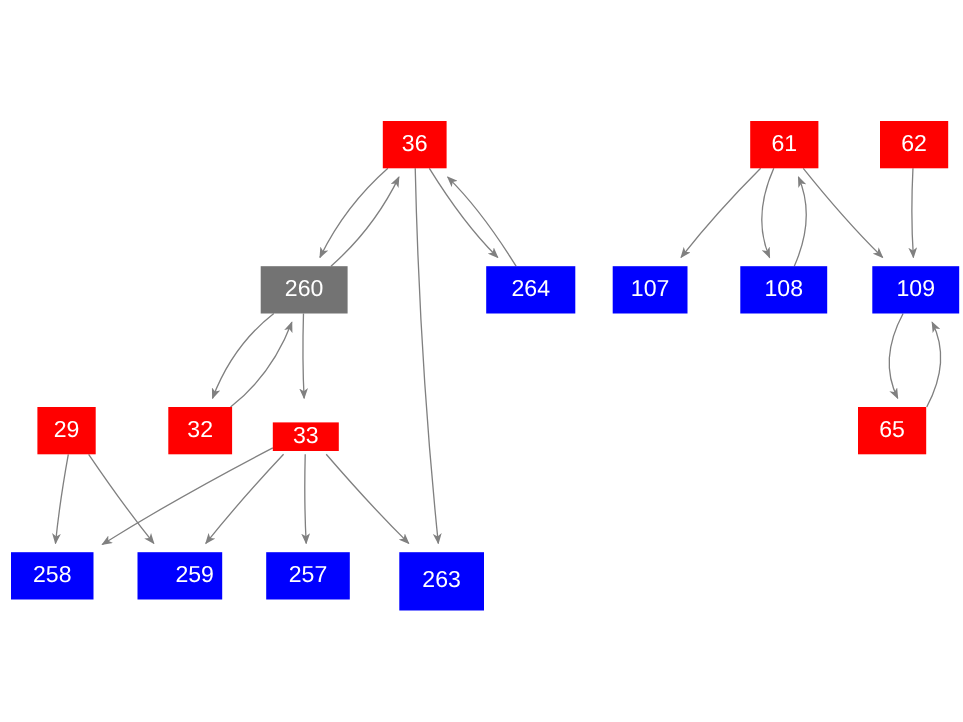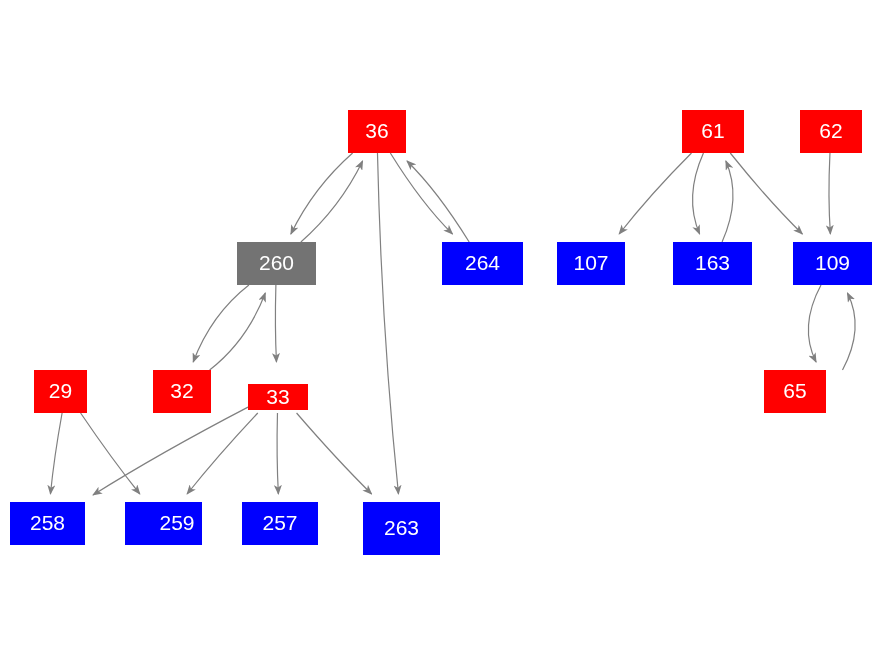--- a/index.html
+++ b/index.html
@@ -89,35 +89,35 @@
       <div class="graph-node" style="left: 237px; top: 242px; width: 79px; height: 43px; background: #737373;">
         <span class="node-label">260</span>
       </div>
       <div class="graph-node" style="left: 442px; top: 242px; width: 81px; height: 43px; background: rgb(0, 0, 255);">
         <span class="node-label">264</span>
       </div>
       <div class="graph-node" style="left: 557px; top: 242px; width: 68px; height: 43px; background: rgb(0, 0, 255);">
         <span class="node-label">107</span>
       </div>
       <div class="graph-node" style="left: 673px; top: 242px; width: 79px; height: 43px; background: rgb(0, 0, 255);">
-        <span class="node-label">163</span>
+        <span class="node-label">108</span>
       </div>
       <div class="graph-node" style="left: 793px; top: 242px; width: 79px; height: 43px; background: rgb(0, 0, 255);">
         <span class="node-label">109</span>
       </div>
       <div class="graph-node" style="left: 34px; top: 370px; width: 53px; height: 43px; background: rgb(255, 0, 0);">
         <span class="node-label">29</span>
       </div>
       <div class="graph-node" style="left: 153px; top: 370px; width: 58px; height: 43px; background: rgb(255, 0, 0);">
         <span class="node-label">32</span>
       </div>
       <div class="graph-node" style="left: 248px; top: 384px; width: 60px; height: 26px; background: rgb(255, 0, 0);">
         <span class="node-label">33</span>
       </div>
-      <div class="graph-node" style="left: 764px; top: 370px; width: 62px; height: 43px; background: rgb(255, 0, 0); justify-content: center;">
+      <div class="graph-node" style="left: 780px; top: 370px; width: 62px; height: 43px; background: rgb(255, 0, 0); justify-content: center;">
         <span class="node-label">65</span>
       </div>
       <div class="graph-node" style="left: 10px; top: 502px; width: 75px; height: 43px; background: rgb(0, 0, 255);">
         <span class="node-label">258</span>
       </div>
       <div class="graph-node" style="left: 125px; top: 502px; width: 77px; height: 43px; background: rgb(0, 0, 255); padding-left: 27px;">
         <span class="node-label">259</span>
       </div>
       <div class="graph-node" style="left: 242px; top: 502px; width: 76px; height: 43px; background: rgb(0, 0, 255);">
         <span class="node-label">257</span>

